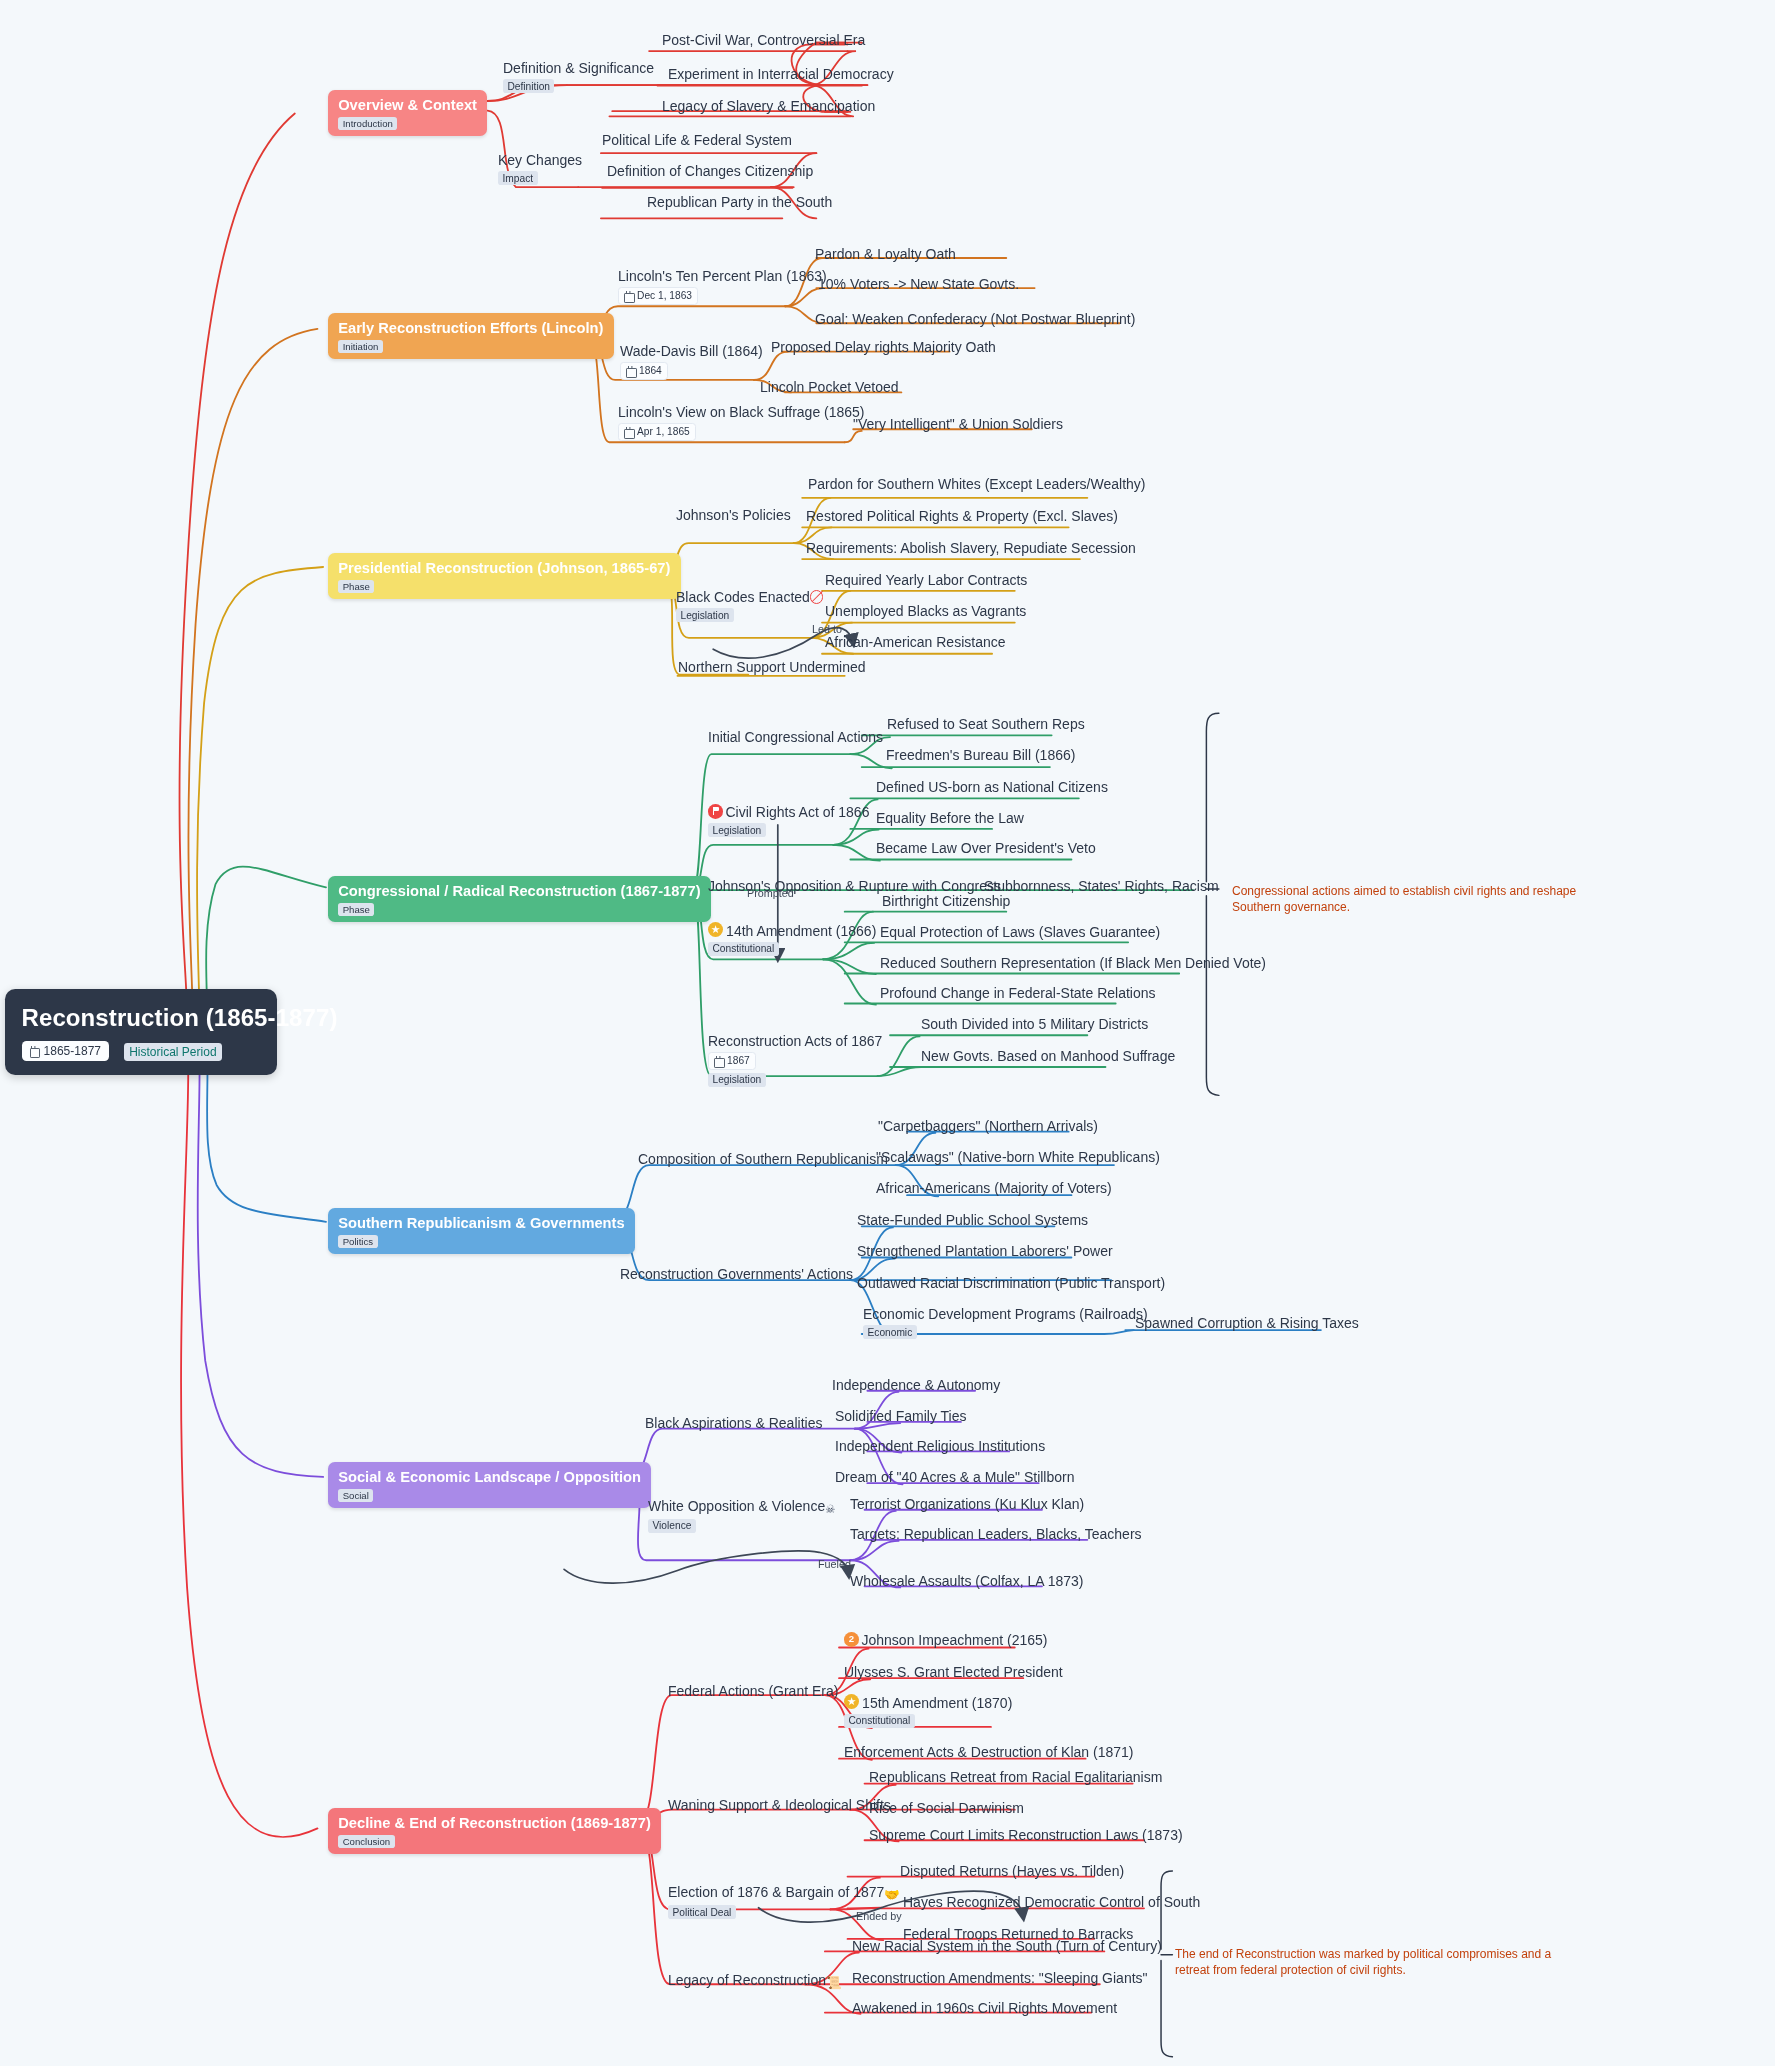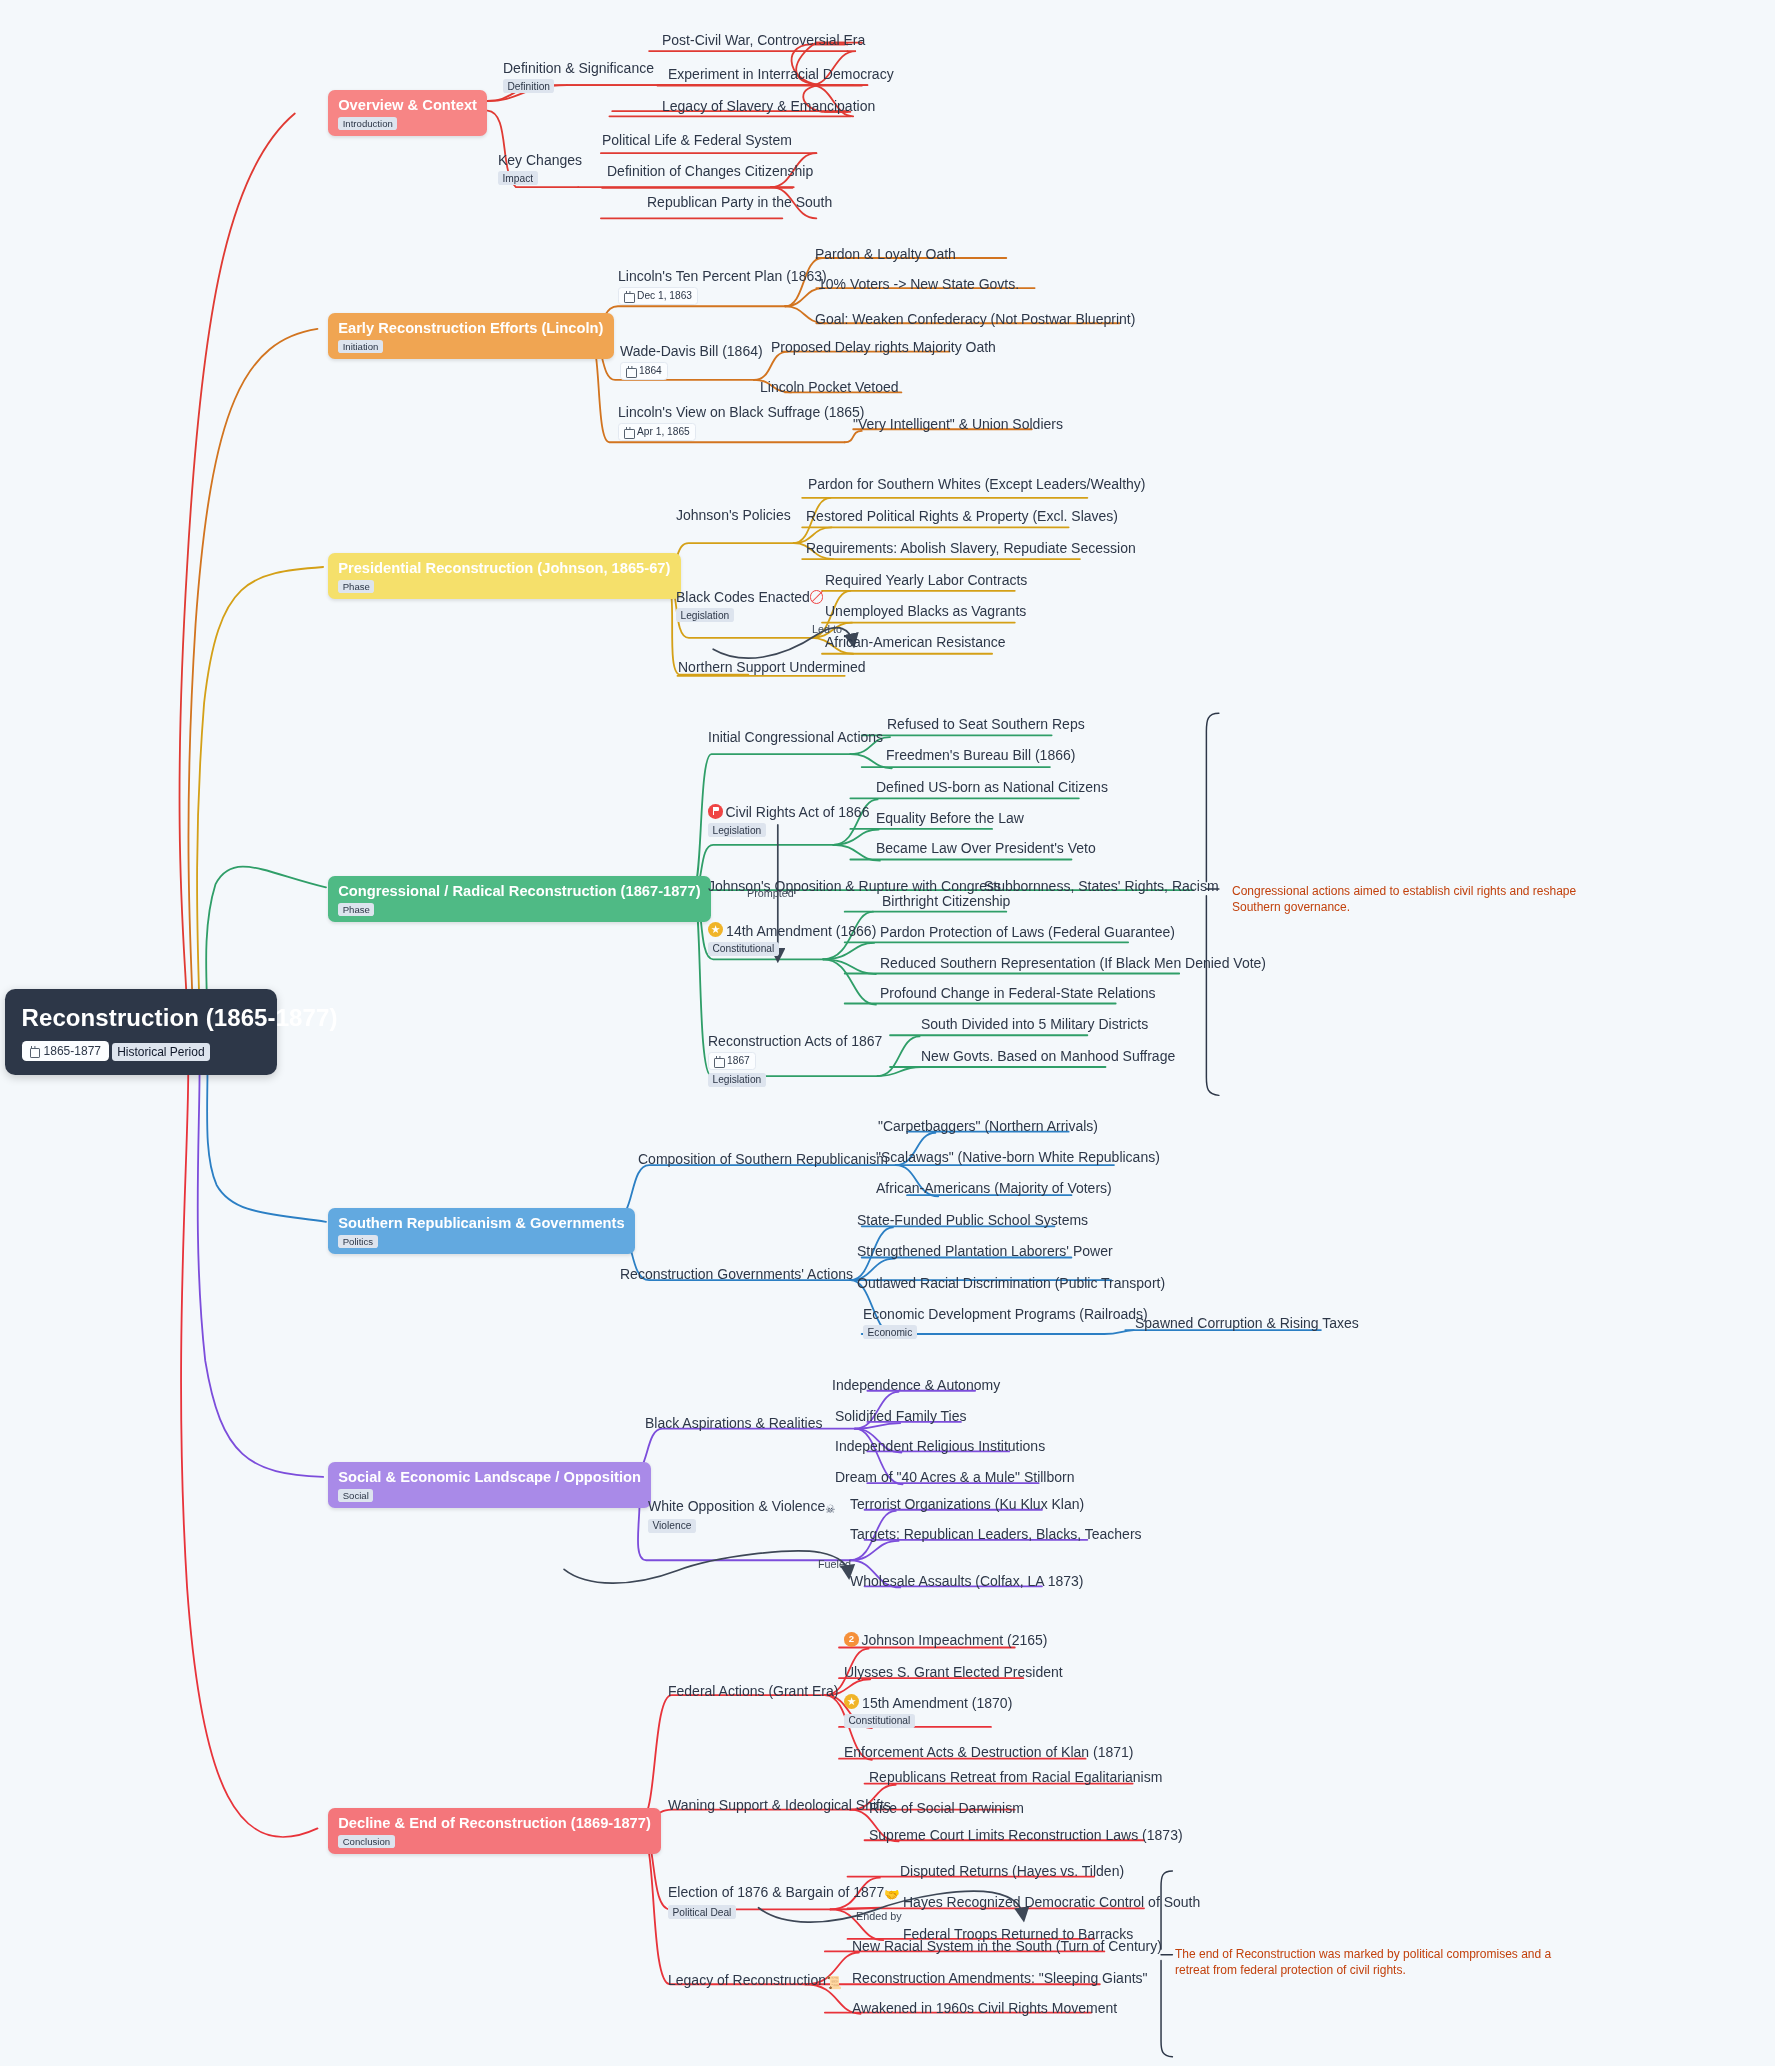--- a/index.html
+++ b/index.html
@@ -25,22 +25,22 @@
   }
   .root-title { font-size:24px; font-weight:bold; letter-spacing:0.1px; white-space:nowrap; }
   .root-date {
     display:inline-flex; align-items:center; gap:4.5px;
     margin-top:9px;
     background:#fbfdff; color:#2d3748;
     border-radius:4.5px; padding:3.4px 8px; font-size:12px;
   }
   .root-tag {
     display:inline-block; margin-top:5.7px;
-    background:#dde4ee; color:#0f172a;
-    border-radius:3.4px; padding:2.3px 5.7px; font-size:12px;
+    background:#dde4ee; color:#0f766e;
+    border-radius:3.4px; padding:2.3px 5.7px; font-size:12px;margin-left:12px;
   }
   .cal { display:inline-block; width:9.6px; height:10.2px; position:relative; }
   .cal::before{content:"";position:absolute;left:0;top:1.7px;width:8.5px;height:8px;border:1px solid #55606e;border-radius:1.1px;}
   .cal::after{content:"";position:absolute;left:1.7px;top:0;width:1px;height:2.8px;background:#55606e;box-shadow:3.4px 0 0 #55606e;}
 
   
   .branch {
     position:absolute;
     border-radius:6.8px;
     padding:6.8px 10.2px 5.7px 10.2px;
@@ -454,21 +454,21 @@
   <span class="label">Johnson's Opposition &amp; Rupture with Congress</span>
 </div>
 <div class="tnode" style="left:984px; top:878px;"><span class="label">Stubbornness, States' Rights, Racism</span></div>
 <div class="rel-label" style="left:747px; top:887px;">Prompted</div>
 
 <div class="tnode" style="left:708px; top:922px;">
   <span class="ic ic-star"></span><span class="label" style="margin-left:2.8px;">14th Amendment (1866)</span>
   <span class="rowline"><span class="tag">Constitutional</span></span>
 </div>
 <div class="tnode" style="left:882px; top:893px;"><span class="label">Birthright Citizenship</span></div>
-<div class="tnode" style="left:880px; top:924px;"><span class="label">Pardon Protection of Laws (Federal Guarantee)</span></div>
+<div class="tnode" style="left:880px; top:924px;"><span class="label">Equal Protection of Laws (Slaves Guarantee)</span></div>
 <div class="tnode" style="left:880px; top:955px;"><span class="label">Reduced Southern Representation (If Black Men Denied Vote)</span></div>
 <div class="tnode" style="left:880px; top:985px;"><span class="label">Profound Change in Federal-State Relations</span></div>
 
 <div class="tnode" style="left:708px; top:1033px;">
   <span class="label">Reconstruction Acts of 1867</span>
   <span class="rowline"><span class="date">
           <span class="cal"></span>
           <span>1867</span>
         </span></span>
   <span class="rowline"><span class="tag">Legislation</span></span>

